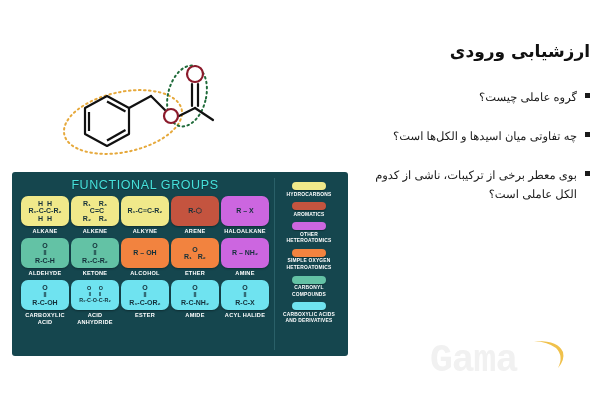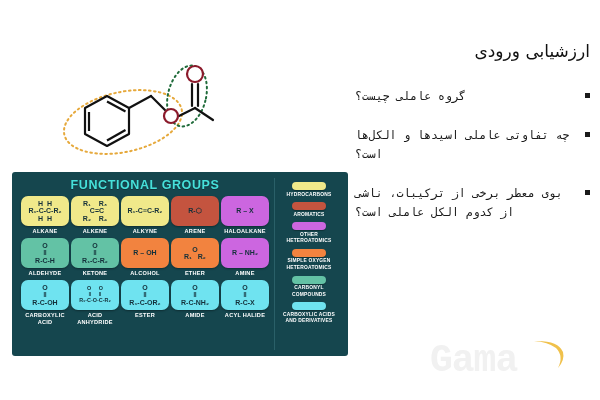--- a/index.html
+++ b/index.html
@@ -36,21 +36,21 @@
   }
   #fg-main {
     flex: 1 1 auto;
     display: flex;
     flex-direction: column;
   }
   #fg-title {
     text-align: center;
     color: #46e0da;
     font-size: 12.5px;
-    font-weight: bold;
+    font-weight: normal;
     letter-spacing: 0.6px;
     margin-bottom: 4px;
     text-shadow: 0 1px 0 rgba(0,0,0,.25);
   }
   .fg-row {
     display: flex;
     flex-direction: row;
     justify-content: space-between;
     margin-bottom: 3px;
   }
@@ -125,21 +125,21 @@
   #content-pane {
     position: absolute;
     left: 355px; top: 40px;
     width: 235px; height: 260px;
     direction: rtl;
     text-align: right;
   }
   #page-title {
     font-family: "DejaVu Sans", sans-serif;
     font-size: 17px;
-    font-weight: normal;
+    font-weight: bold;
     color: #111111;
     line-height: 1.3;
     margin-bottom: 26px;
     padding-left: 4px;
   }
   #bullet-list { list-style: none; }
   .bullet-item {
     display: flex;
     flex-direction: row;
     align-items: flex-start;
@@ -147,25 +147,25 @@
   }
   .bullet-marker {
     flex: 0 0 auto;
     width: 5px; height: 5px;
     background: #1a1a1a;
     margin-top: 5px;
     margin-left: 8px;
   }
   .bullet-text {
     flex: 1 1 auto;
-    font-family: Liberation Mono, monospace;
+    font-family: Liberation Sans, sans-serif;
     font-size: 11.5px;
     color: #1a1a1a;
     line-height: 1.65;
-    text-align: left;
+    text-align: right;
   }
 
   
   #watermark {
     position: absolute;
     left: 430px; top: 338px;
     width: 150px; height: 48px;
     pointer-events: none;
   }
   #watermark-text {
@@ -373,21 +373,21 @@
 
   <div id="content-pane">
     <div id="page-title">ارزشیابی ورودی</div>
     <div id="bullet-list">
       <div class="bullet-item">
         <span class="bullet-marker"></span>
         <span class="bullet-text">گروه عاملی چیست؟</span>
       </div>
       <div class="bullet-item">
         <span class="bullet-marker"></span>
-        <span class="bullet-text">چه تفاوتی عاملی اسیدها و الکل‌ها است؟</span>
+        <span class="bullet-text">چه تفاوتی میان اسیدها و الکل‌ها است؟</span>
       </div>
       <div class="bullet-item">
         <span class="bullet-marker"></span>
         <span class="bullet-text">بوی معطر برخی از ترکیبات، ناشی از کدوم الکل عاملی است؟</span>
       </div>
     </div>
   </div>
 
   <div id="watermark">
     <div id="watermark-text">Gama</div>

